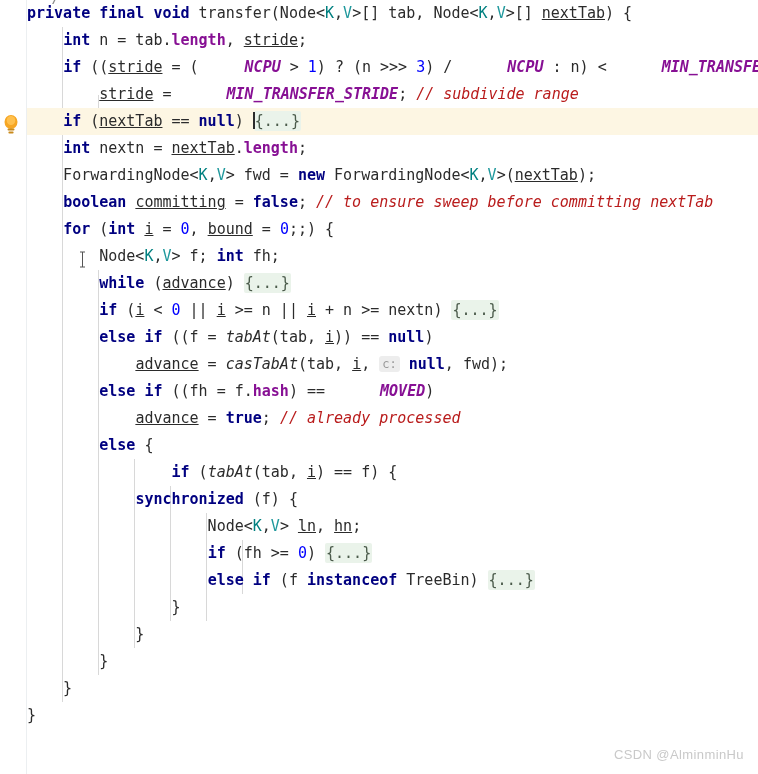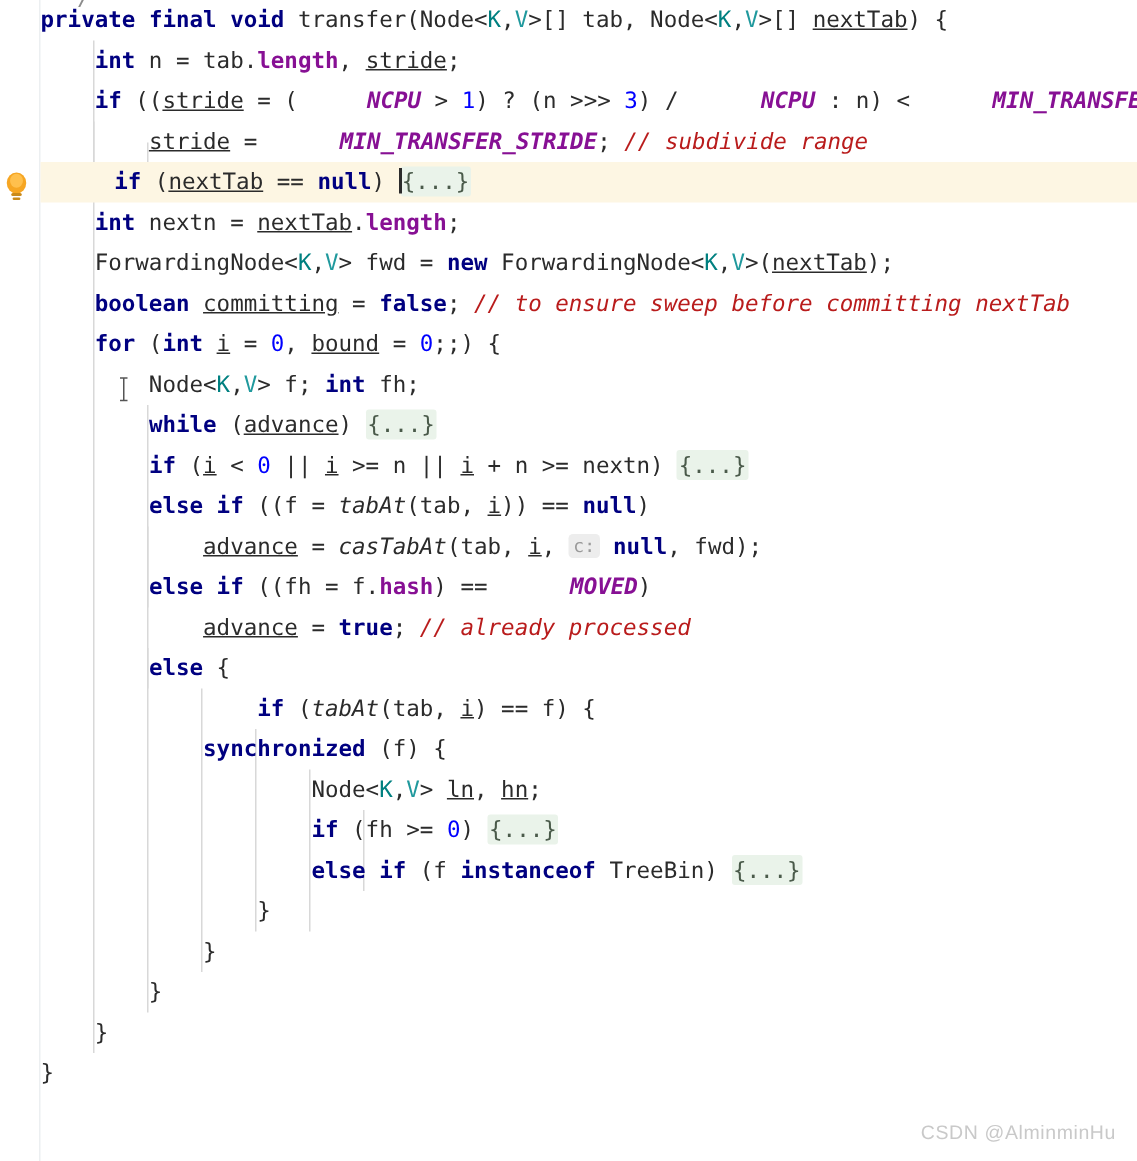--- a/index.html
+++ b/index.html
@@ -54,21 +54,20 @@
     position: relative;
     height: 27px;
     line-height: 27px;
     font-size: 15px;
     white-space: pre;
     color: #2b2b2b;
     letter-spacing: 0px;
   }
   .line.hl {
     background: #fdf6e3;
-    padding-left: 13px;
   }
 
   
   .guide {
     position: absolute;
     width: 1px;
     background: #d8d8d8;
     z-index: 0;
   }
 

